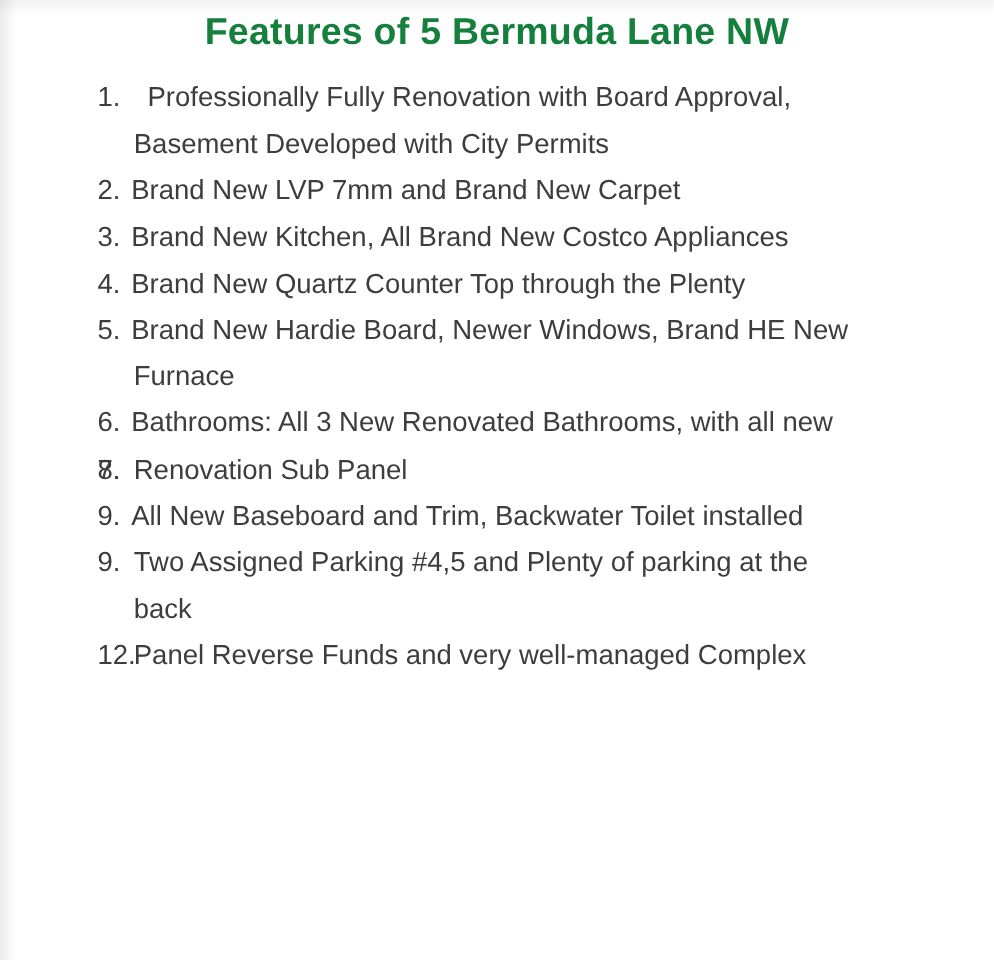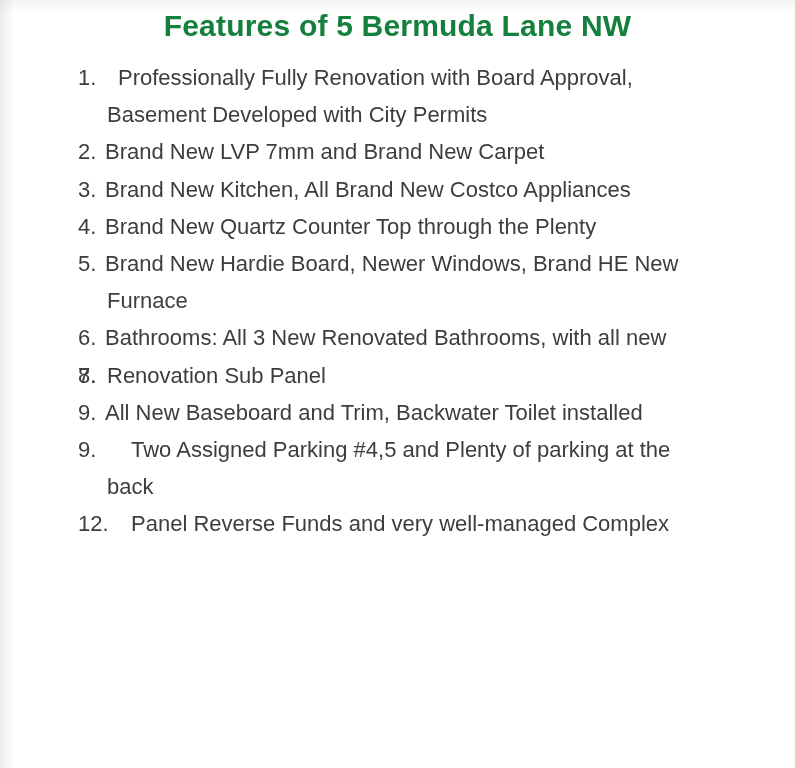--- a/index.html
+++ b/index.html
@@ -32,21 +32,21 @@
     margin: 15px 28px 0 78px;
     font-size: 22px;
     line-height: 37.2px;
   }
   .feature-item { position: relative; padding-left: 27px; }
   .feature-item .num { position: absolute; left: 0; top: 0; }
   .feature-item .line { white-space: nowrap; }
   
   .feature-item.indent-extra .line.first .txt { margin-left: 13px; }
   
-  .feature-item.gap-wide .line.first .txt { margin-left: 26px; }
+  .feature-item.gap-wide .line.first .txt { margin-left: 2px; }
   .feature-item .line.cont .txt { margin-left: 2px; }
 </style>
 </head>
 <body>
 
 <div class="page">
 
   <h1 class="title">Features of 5 Bermuda Lane NW</h1>
 
   <ol class="features">

